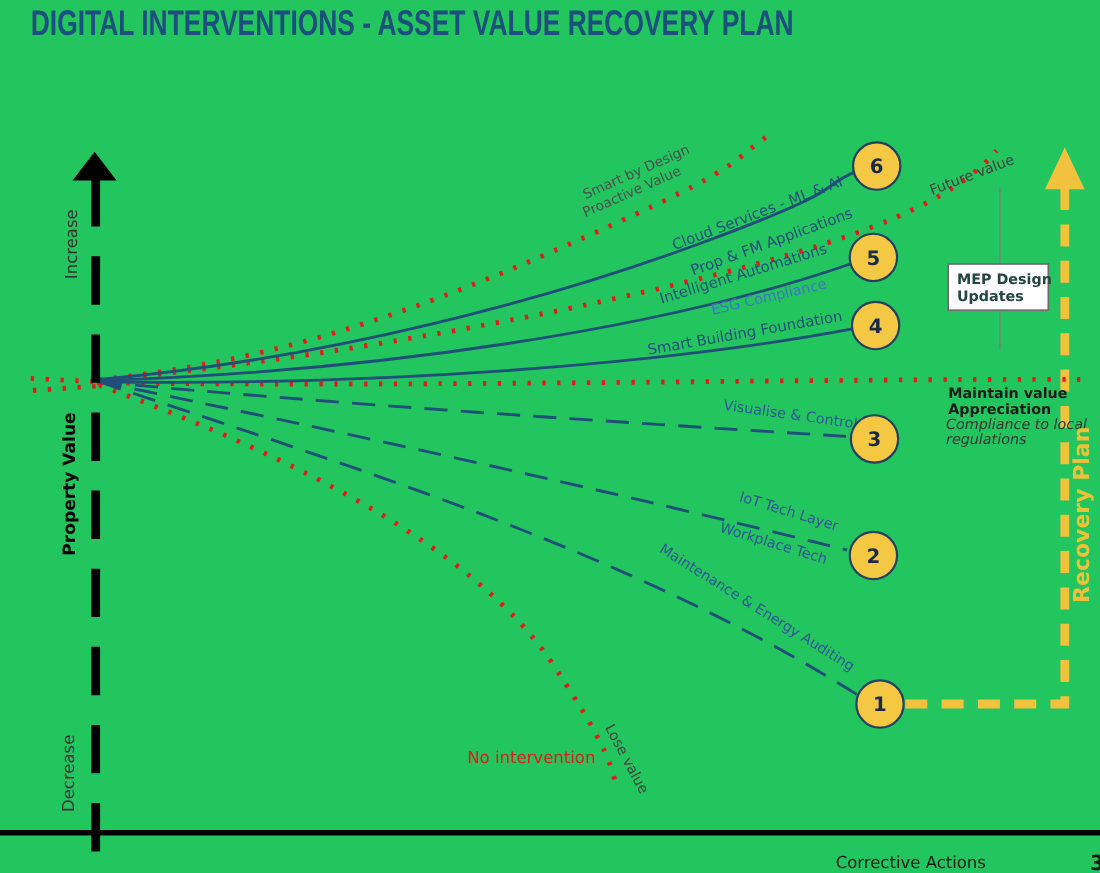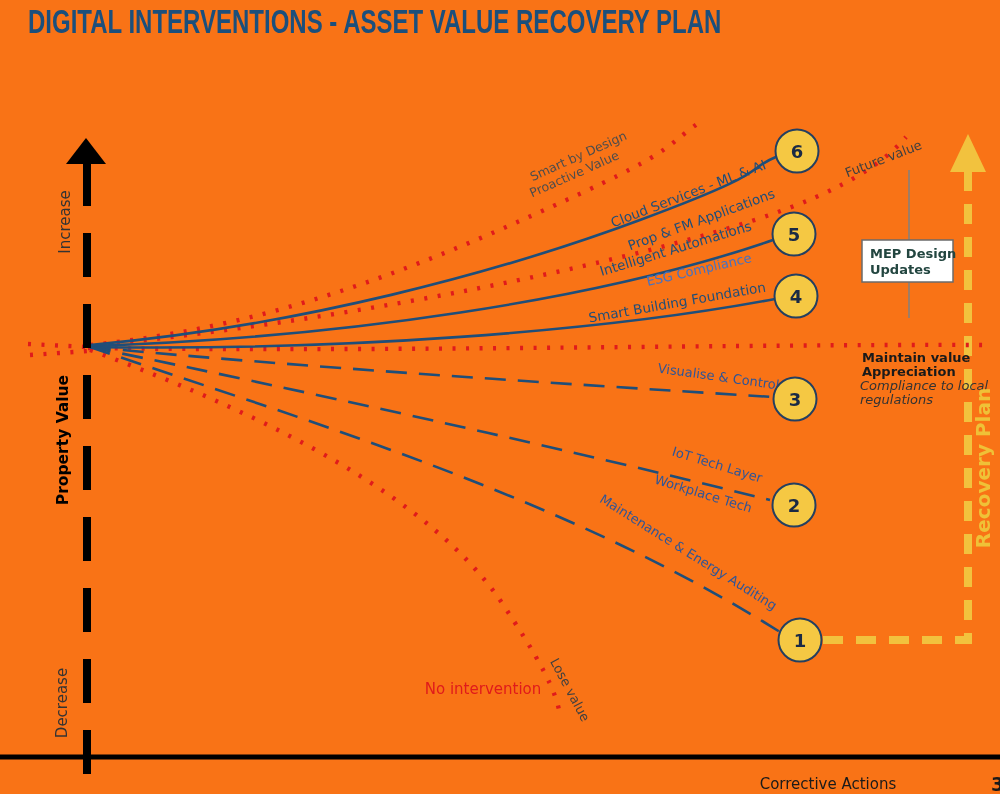--- a/index.html
+++ b/index.html
@@ -1,16 +1,16 @@
 <!DOCTYPE html>
 <html><head>
 <meta charset="utf-8">
 <style>
   html,body{margin:0;padding:0;background:#fff;}
-  #page{position:relative;width:1000px;height:794px;background:#f97316;overflow:hidden;
+  #page{position:relative;width:1000px;height:794px;background:#22c55e;overflow:hidden;
         font-family:"DejaVu Sans", sans-serif;}
   #title{position:absolute;left:28px;top:4px;
          font-family:"Liberation Sans", sans-serif;
          font-weight:700;font-size:30px;color:#1B4F7C;
          letter-spacing:0px;white-space:nowrap;
          transform:scaleX(0.80) scaleY(1.08);transform-origin:left top;}
   svg{position:absolute;left:0;top:0;}
   
   .red-dot{stroke:#E01B1B;stroke-width:4.4;fill:none;stroke-dasharray:3 10.5;stroke-linecap:butt;}
   .navy-solid{stroke:#1F4E79;stroke-width:2.6;fill:none;}

